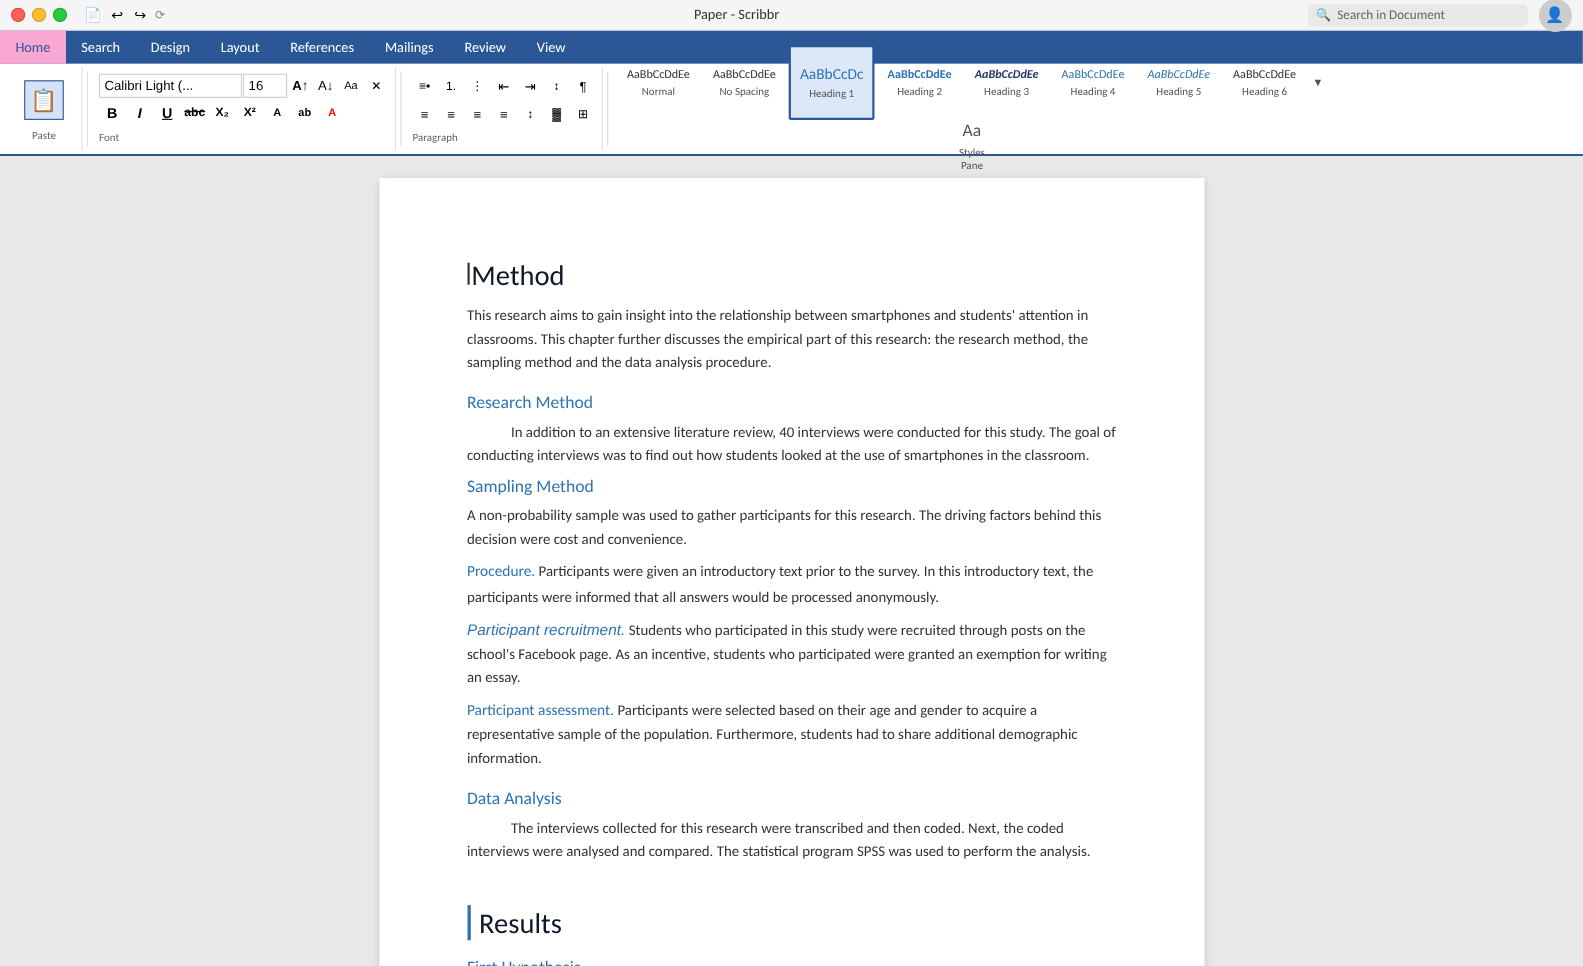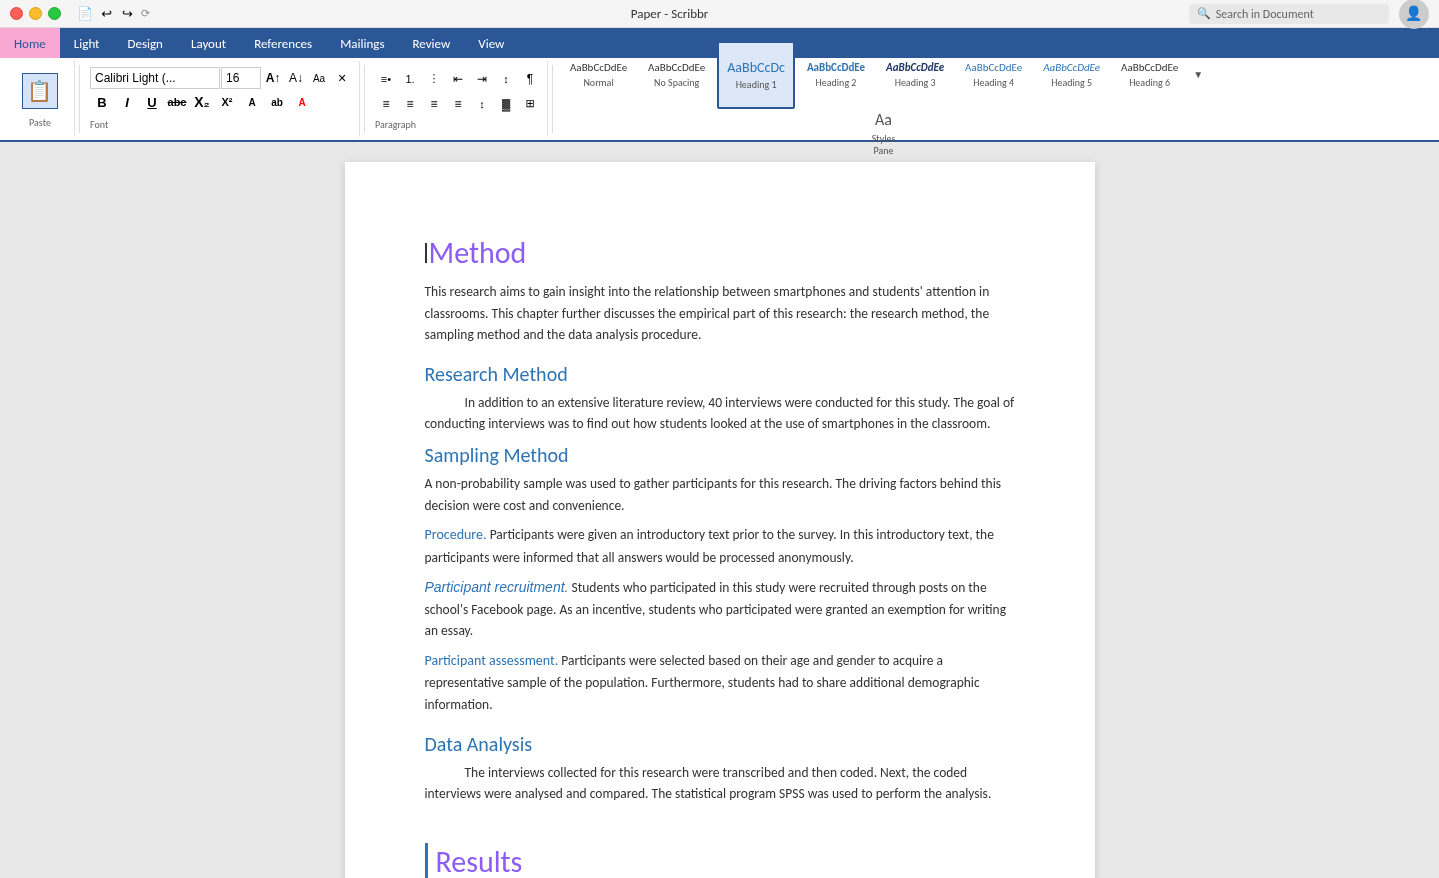--- a/index.html
+++ b/index.html
@@ -143,22 +143,22 @@
     .document-page {
       background: #fff;
       width: 750px;
       min-height: 900px;
       padding: 72px 80px;
       box-shadow: 0 2px 8px rgba(0,0,0,0.15);
       position: relative;
     }
 
     
-    .doc-h1 { font-size: 30px; color: #8b5cf6; font-weight: normal; font-family: 'Calibri Light', Calibri, sans-serif; margin-bottom: 10px; border-left: 3px solid #2e74b5; padding-left: 8px; }
-    .doc-h2 { font-size: 20px; color: #2e74b5; font-weight: normal; font-family: 'Calibri Light', Calibri, sans-serif; margin: 16px 0 6px; }
+    .doc-h1 { font-size: 26px; color: #0f172a; font-weight: normal; font-family: 'Calibri Light', Calibri, sans-serif; margin-bottom: 10px; border-left: 3px solid #2e74b5; padding-left: 8px; }
+    .doc-h2 { font-size: 16px; color: #2e74b5; font-weight: normal; font-family: 'Calibri Light', Calibri, sans-serif; margin: 16px 0 6px; }
     .doc-h3 { font-size: 14px; color: #2e74b5; font-style: italic; font-weight: normal; font-family: Liberation Sans, sans-serif; display: inline; }
     .doc-h3-bold { font-size: 14px; color: #2e74b5; font-weight: normal; font-family: 'Calibri Light', Calibri, sans-serif; display: inline; }
     .doc-body { font-size: 13.5px; color: #333; line-height: 1.6; margin-bottom: 8px; font-family: Calibri, sans-serif; }
     .doc-body-indent { font-size: 13.5px; color: #333; line-height: 1.6; text-indent: 40px; font-family: Calibri, sans-serif; margin-bottom: 8px; }
 
     
     .styles-pane-btn {
       width: 44px; height: 68px; background: transparent; border: 1px solid transparent;
       cursor: pointer; display: flex; flex-direction: column; align-items: center;
       justify-content: center; gap: 4px; color: #555; font-size: 11px;
@@ -194,21 +194,21 @@
     <div class="search-box">
       <span style="font-size:11px;">🔍</span>
       <span style="font-size:12px; color:#666;">Search in Document</span>
     </div>
     <div class="user-icon">👤</div>
   </div>
 </div>
 
 <div class="ribbon-tabs">
   <div class="ribbon-tab active">Home</div>
-  <div class="ribbon-tab">Light</div>
+  <div class="ribbon-tab">Search</div>
   <div class="ribbon-tab">Design</div>
   <div class="ribbon-tab">Layout</div>
   <div class="ribbon-tab">References</div>
   <div class="ribbon-tab">Mailings</div>
   <div class="ribbon-tab">Review</div>
   <div class="ribbon-tab">View</div>
 </div>
 
 <div class="ribbon">
 
@@ -227,21 +227,21 @@
       <button class="icon-btn" style="font-weight:bold;">A↑</button>
       <button class="icon-btn">A↓</button>
       <button class="icon-btn" style="font-size:10px;">Aa</button>
       <button class="icon-btn" style="font-size:11px;">✕</button>
     </div>
     <div class="font-row">
       <button class="format-btn" style="font-weight:bold;">B</button>
       <button class="format-btn" style="font-style:italic;">I</button>
       <button class="format-btn" style="text-decoration:underline;">U</button>
       <button class="format-btn" style="text-decoration:line-through;font-size:11px;">abc</button>
-      <button class="format-btn" style="font-size:14px;">X₂</button>
+      <button class="format-btn" style="font-size:11px;">X₂</button>
       <button class="format-btn" style="font-size:11px;">X²</button>
       <button class="format-btn" style="font-size:10px;">A</button>
       <button class="format-btn" style="font-size:10px;">ab</button>
       <button class="format-btn" style="font-size:10px;color:red;">A</button>
     </div>
     <span class="ribbon-section-label">Font</span>
   </div>
   <div class="divider"></div>
 
   <div class="ribbon-section" style="min-width:160px; align-items:flex-start;">

